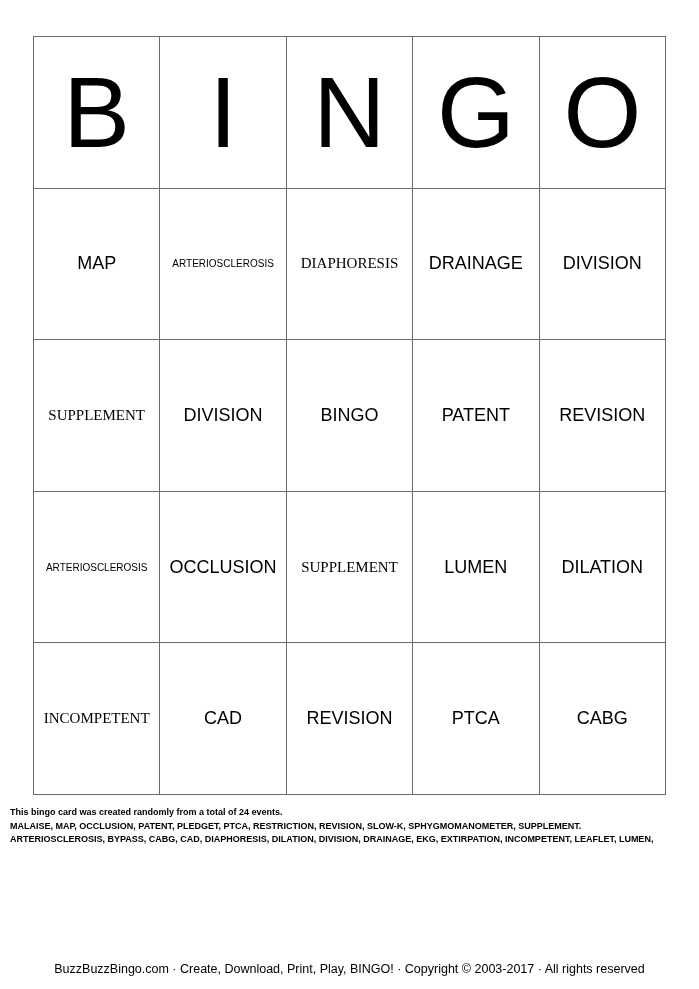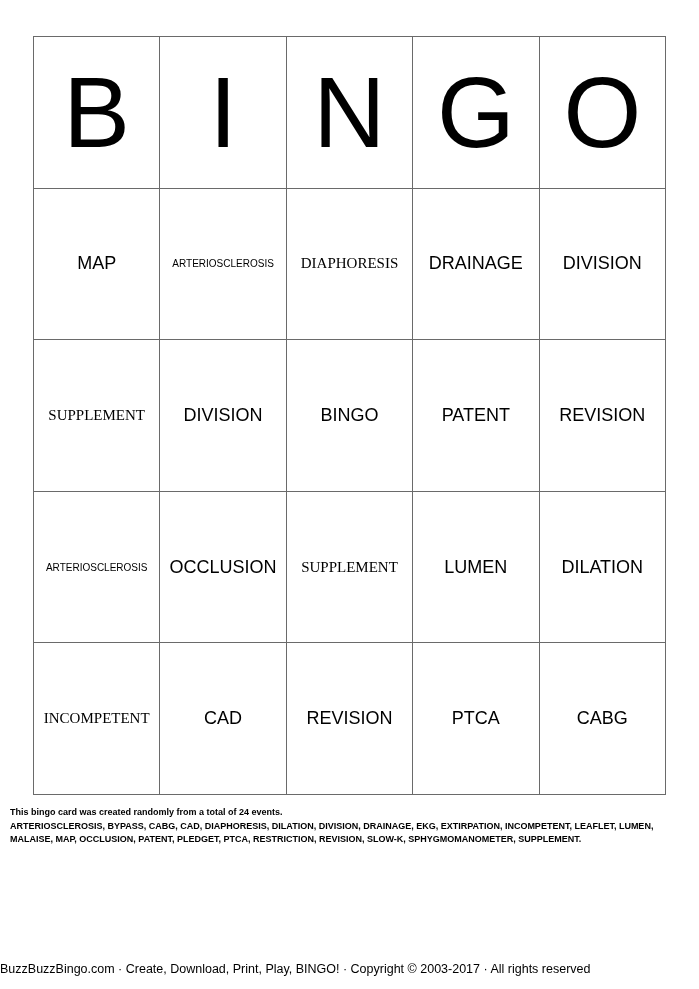--- a/index.html
+++ b/index.html
@@ -5,21 +5,21 @@
   html, body { margin:0; padding:0; background:#ffffff; }
   body { width:699px; height:989px; position:relative; overflow:hidden; font-family:"Liberation Sans", sans-serif; color:#000; }
   .card { position:absolute; left:33px; top:36px; width:633px; height:759px; border-collapse:collapse; table-layout:fixed; }
   .card td { border:1px solid #6a6a6a; text-align:center; vertical-align:middle; padding:0; overflow:hidden; white-space:nowrap; }
   .card tr { height:126.5px; }
   .hdr { font-size:100px; line-height:1; }
   .c { font-size:18px; }
   .c.s14 { font-size:15px;font-family:Liberation Serif, serif; }
   .c.s10 { font-size:10px; }
   .info { position:absolute; left:10px; top:806px; width:680px; font-size:9px; line-height:13.5px; color:#000;font-weight:bold; }
-  .footer { position:absolute; left:0; top:962px; width:699px; text-align:left; font-size:12.5px; }
+  .footer { position:absolute; left:0; top:962px; width:699px; text-align:center; font-size:12.5px; }
 </style>
 </head>
 <body>
 
 <table class="card">
   <tbody>
       <tr>
     <td class="hdr">B</td>
     <td class="hdr">I</td>
     <td class="hdr">N</td>
@@ -52,17 +52,17 @@
     <td class="c">CAD</td>
     <td class="c">REVISION</td>
     <td class="c">PTCA</td>
     <td class="c">CABG</td>
   </tr>
 </tbody>
   </table>
 
 <div class="info">
   <div>This bingo card was created randomly from a total of 24 events.</div>
+  <div>MALAISE, MAP, OCCLUSION, PATENT, PLEDGET, PTCA, RESTRICTION, REVISION, SLOW-K, SPHYGMOMANOMETER, SUPPLEMENT.</div>
   <div>ARTERIOSCLEROSIS, BYPASS, CABG, CAD, DIAPHORESIS, DILATION, DIVISION, DRAINAGE, EKG, EXTIRPATION, INCOMPETENT, LEAFLET, LUMEN,</div>
-  <div>MALAISE, MAP, OCCLUSION, PATENT, PLEDGET, PTCA, RESTRICTION, REVISION, SLOW-K, SPHYGMOMANOMETER, SUPPLEMENT.</div>
 </div>
 
 <div class="footer">BuzzBuzzBingo.com · Create, Download, Print, Play, BINGO! · Copyright © 2003-2017 · All rights reserved</div>
 
 </body></html>

